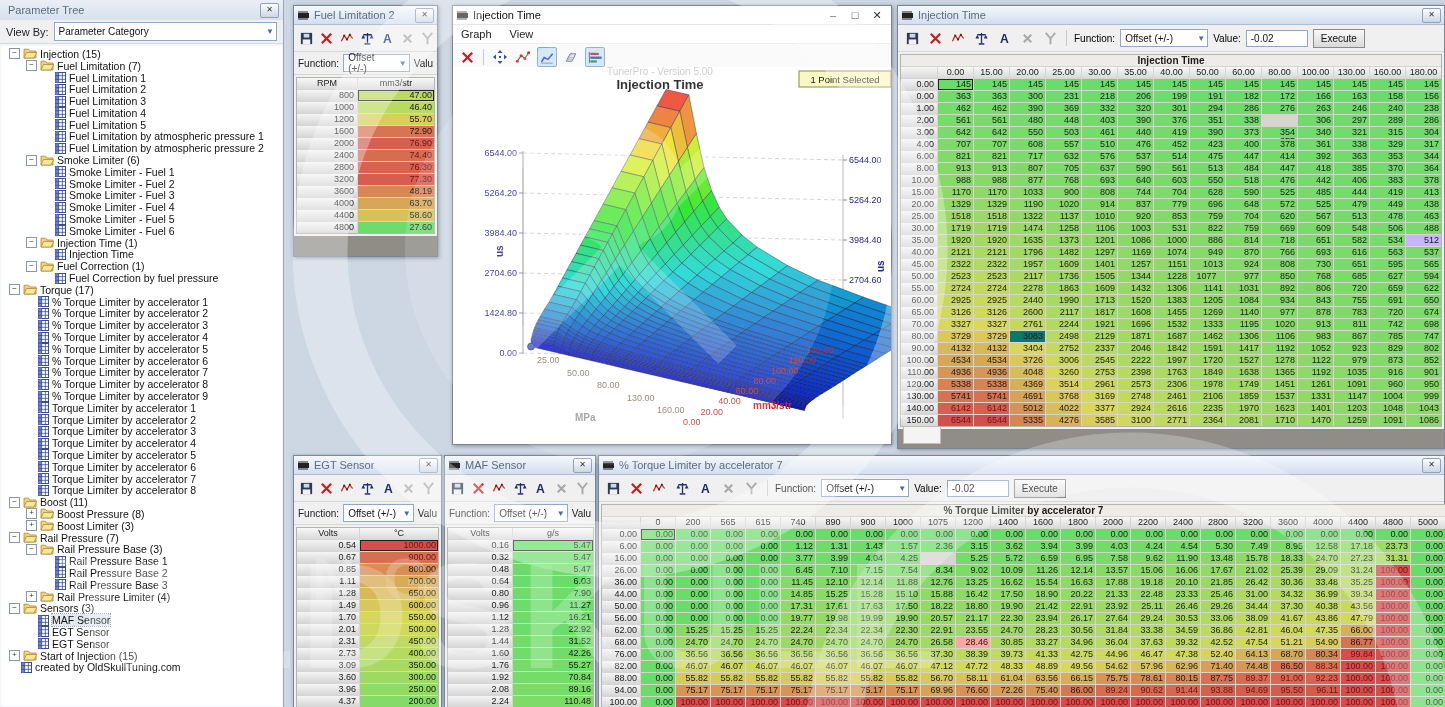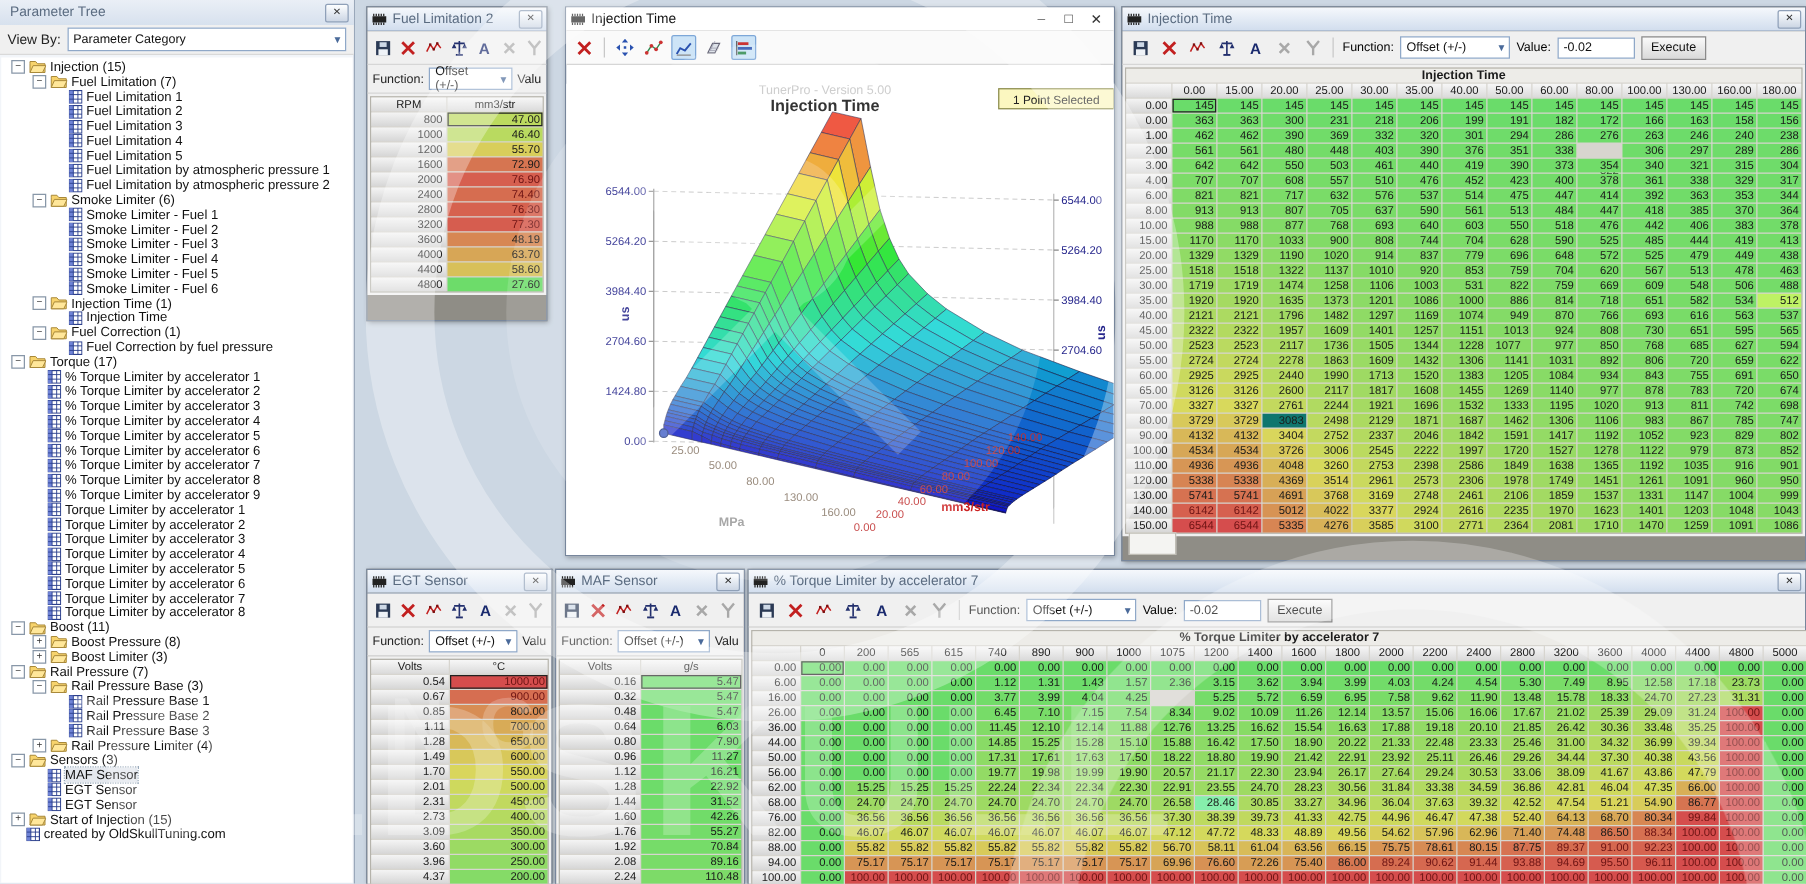--- a/index.html
+++ b/index.html
@@ -793,20 +793,24 @@
               <line x1="8" y1="8" x2="8" y2="10"></line>
               <line x1="10" y1="1" x2="10" y2="3"></line>
               <line x1="10" y1="8" x2="10" y2="10"></line>
             </g>
           </svg>
         </span>
       <span class="tbtitle">Injection Time</span>
       <span class="capbtn">–</span>
       <span class="capbtn">□</span>
       <span class="capbtn">✕</span>
+    </div>
+    <div class="menurow">
+      <span>Graph</span>
+      <span>View</span>
     </div>
     <div class="toolbar" style="background:#fafafa;">
         <span class="tbtn">
           <svg width="15" height="15" viewBox="0 0 16 16">
             <path d="M3 3 L13 13 M13 3 L3 13" stroke="#c22020" stroke-width="2.4"></path>
           </svg>
         </span>
         <span class="tsep"></span>
         <span class="tbtn">
           <svg width="16" height="16" viewBox="0 0 16 16">
@@ -1565,21 +1569,21 @@
           <div class="vc" style="background: rgb(146, 219, 101); color: rgb(26, 26, 26);">1373</div>
           <div class="vc" style="background: rgb(140, 219, 102); color: rgb(26, 26, 26);">1201</div>
           <div class="vc" style="background: rgb(136, 219, 102); color: rgb(26, 26, 26);">1086</div>
           <div class="vc" style="background: rgb(134, 219, 102); color: rgb(26, 26, 26);">1000</div>
           <div class="vc" style="background: rgb(130, 219, 103); color: rgb(26, 26, 26);">886</div>
           <div class="vc" style="background: rgb(128, 219, 103); color: rgb(26, 26, 26);">814</div>
           <div class="vc" style="background: rgb(124, 220, 104); color: rgb(26, 26, 26);">718</div>
           <div class="vc" style="background: rgb(122, 220, 104); color: rgb(26, 26, 26);">651</div>
           <div class="vc" style="background: rgb(120, 220, 104); color: rgb(26, 26, 26);">582</div>
           <div class="vc" style="background: rgb(119, 220, 105); color: rgb(26, 26, 26);">534</div>
-          <div class="vc" style="background: #bef264; color: rgb(26, 26, 26);">512</div>
+          <div class="vc" style="background: #c4b5fd; color: rgb(26, 26, 26);">512</div>
           <div class="lc">40.00</div>
           <div class="vc" style="background: rgb(172, 218, 97); color: rgb(26, 26, 26);">2121</div>
           <div class="vc" style="background: rgb(172, 218, 97); color: rgb(26, 26, 26);">2121</div>
           <div class="vc" style="background: rgb(161, 218, 99); color: rgb(26, 26, 26);">1796</div>
           <div class="vc" style="background: rgb(150, 219, 100); color: rgb(26, 26, 26);">1482</div>
           <div class="vc" style="background: rgb(143, 219, 101); color: rgb(26, 26, 26);">1297</div>
           <div class="vc" style="background: rgb(139, 219, 102); color: rgb(26, 26, 26);">1169</div>
           <div class="vc" style="background: rgb(136, 219, 102); color: rgb(26, 26, 26);">1074</div>
           <div class="vc" style="background: rgb(132, 219, 103); color: rgb(26, 26, 26);">949</div>
           <div class="vc" style="background: rgb(129, 219, 103); color: rgb(26, 26, 26);">870</div>
@@ -1723,21 +1727,21 @@
           <div class="vc" style="background: rgb(133, 219, 103); color: rgb(26, 26, 26);">979</div>
           <div class="vc" style="background: rgb(129, 219, 103); color: rgb(26, 26, 26);">873</div>
           <div class="vc" style="background: rgb(129, 219, 103); color: rgb(26, 26, 26);">852</div>
           <div class="lc">110.00</div>
           <div class="vc" style="background: rgb(215, 150, 85); color: rgb(26, 26, 26);">4936</div>
           <div class="vc" style="background: rgb(215, 150, 85); color: rgb(26, 26, 26);">4936</div>
           <div class="vc" style="background: rgb(216, 188, 89); color: rgb(26, 26, 26);">4048</div>
           <div class="vc" style="background: rgb(214, 217, 92); color: rgb(26, 26, 26);">3260</div>
           <div class="vc" style="background: rgb(195, 217, 94); color: rgb(26, 26, 26);">2753</div>
           <div class="vc" style="background: rgb(182, 218, 96); color: rgb(26, 26, 26);">2398</div>
-          <div class="vc" style="background: rgb(173, 218, 97); color: rgb(26, 26, 26);">2586</div>
+          <div class="vc" style="background: rgb(173, 218, 97); color: rgb(26, 26, 26);">1763</div>
           <div class="vc" style="background: rgb(162, 218, 99); color: rgb(26, 26, 26);">1849</div>
           <div class="vc" style="background: rgb(155, 219, 100); color: rgb(26, 26, 26);">1638</div>
           <div class="vc" style="background: rgb(146, 219, 101); color: rgb(26, 26, 26);">1365</div>
           <div class="vc" style="background: rgb(140, 219, 102); color: rgb(26, 26, 26);">1192</div>
           <div class="vc" style="background: rgb(135, 219, 102); color: rgb(26, 26, 26);">1035</div>
           <div class="vc" style="background: rgb(131, 219, 103); color: rgb(26, 26, 26);">916</div>
           <div class="vc" style="background: rgb(130, 219, 103); color: rgb(26, 26, 26);">901</div>
           <div class="lc">120.00</div>
           <div class="vc" style="background: rgb(215, 132, 83); color: rgb(26, 26, 26);">5338</div>
           <div class="vc" style="background: rgb(215, 132, 83); color: rgb(26, 26, 26);">5338</div>
@@ -2350,21 +2354,21 @@
           <div class="lc">68.00</div>
           <div class="vc" style="background: rgb(106, 220, 106); color: rgb(26, 26, 26);">0.00</div>
           <div class="vc" style="background: rgb(158, 218, 99); color: rgb(26, 26, 26);">24.70</div>
           <div class="vc" style="background: rgb(158, 218, 99); color: rgb(26, 26, 26);">24.70</div>
           <div class="vc" style="background: rgb(158, 218, 99); color: rgb(26, 26, 26);">24.70</div>
           <div class="vc" style="background: rgb(158, 218, 99); color: rgb(26, 26, 26);">24.70</div>
           <div class="vc" style="background: rgb(158, 218, 99); color: rgb(26, 26, 26);">24.70</div>
           <div class="vc" style="background: rgb(158, 218, 99); color: rgb(26, 26, 26);">24.70</div>
           <div class="vc" style="background: rgb(158, 218, 99); color: rgb(26, 26, 26);">24.70</div>
           <div class="vc" style="background: rgb(162, 218, 99); color: rgb(26, 26, 26);">26.58</div>
-          <div class="vc" style="background: #86efac; color: rgb(26, 26, 26);">28.46</div>
+          <div class="vc" style="background: #fca5a5; color: rgb(26, 26, 26);">28.46</div>
           <div class="vc" style="background: rgb(172, 218, 97); color: rgb(26, 26, 26);">30.85</div>
           <div class="vc" style="background: rgb(177, 218, 97); color: rgb(26, 26, 26);">33.27</div>
           <div class="vc" style="background: rgb(181, 218, 96); color: rgb(26, 26, 26);">34.96</div>
           <div class="vc" style="background: rgb(184, 218, 96); color: rgb(26, 26, 26);">36.04</div>
           <div class="vc" style="background: rgb(187, 218, 95); color: rgb(26, 26, 26);">37.63</div>
           <div class="vc" style="background: rgb(191, 217, 95); color: rgb(26, 26, 26);">39.32</div>
           <div class="vc" style="background: rgb(199, 217, 94); color: rgb(26, 26, 26);">42.52</div>
           <div class="vc" style="background: rgb(211, 217, 93); color: rgb(26, 26, 26);">47.54</div>
           <div class="vc" style="background: rgb(217, 214, 91); color: rgb(26, 26, 26);">51.21</div>
           <div class="vc" style="background: rgb(216, 204, 90); color: rgb(26, 26, 26);">54.90</div>

